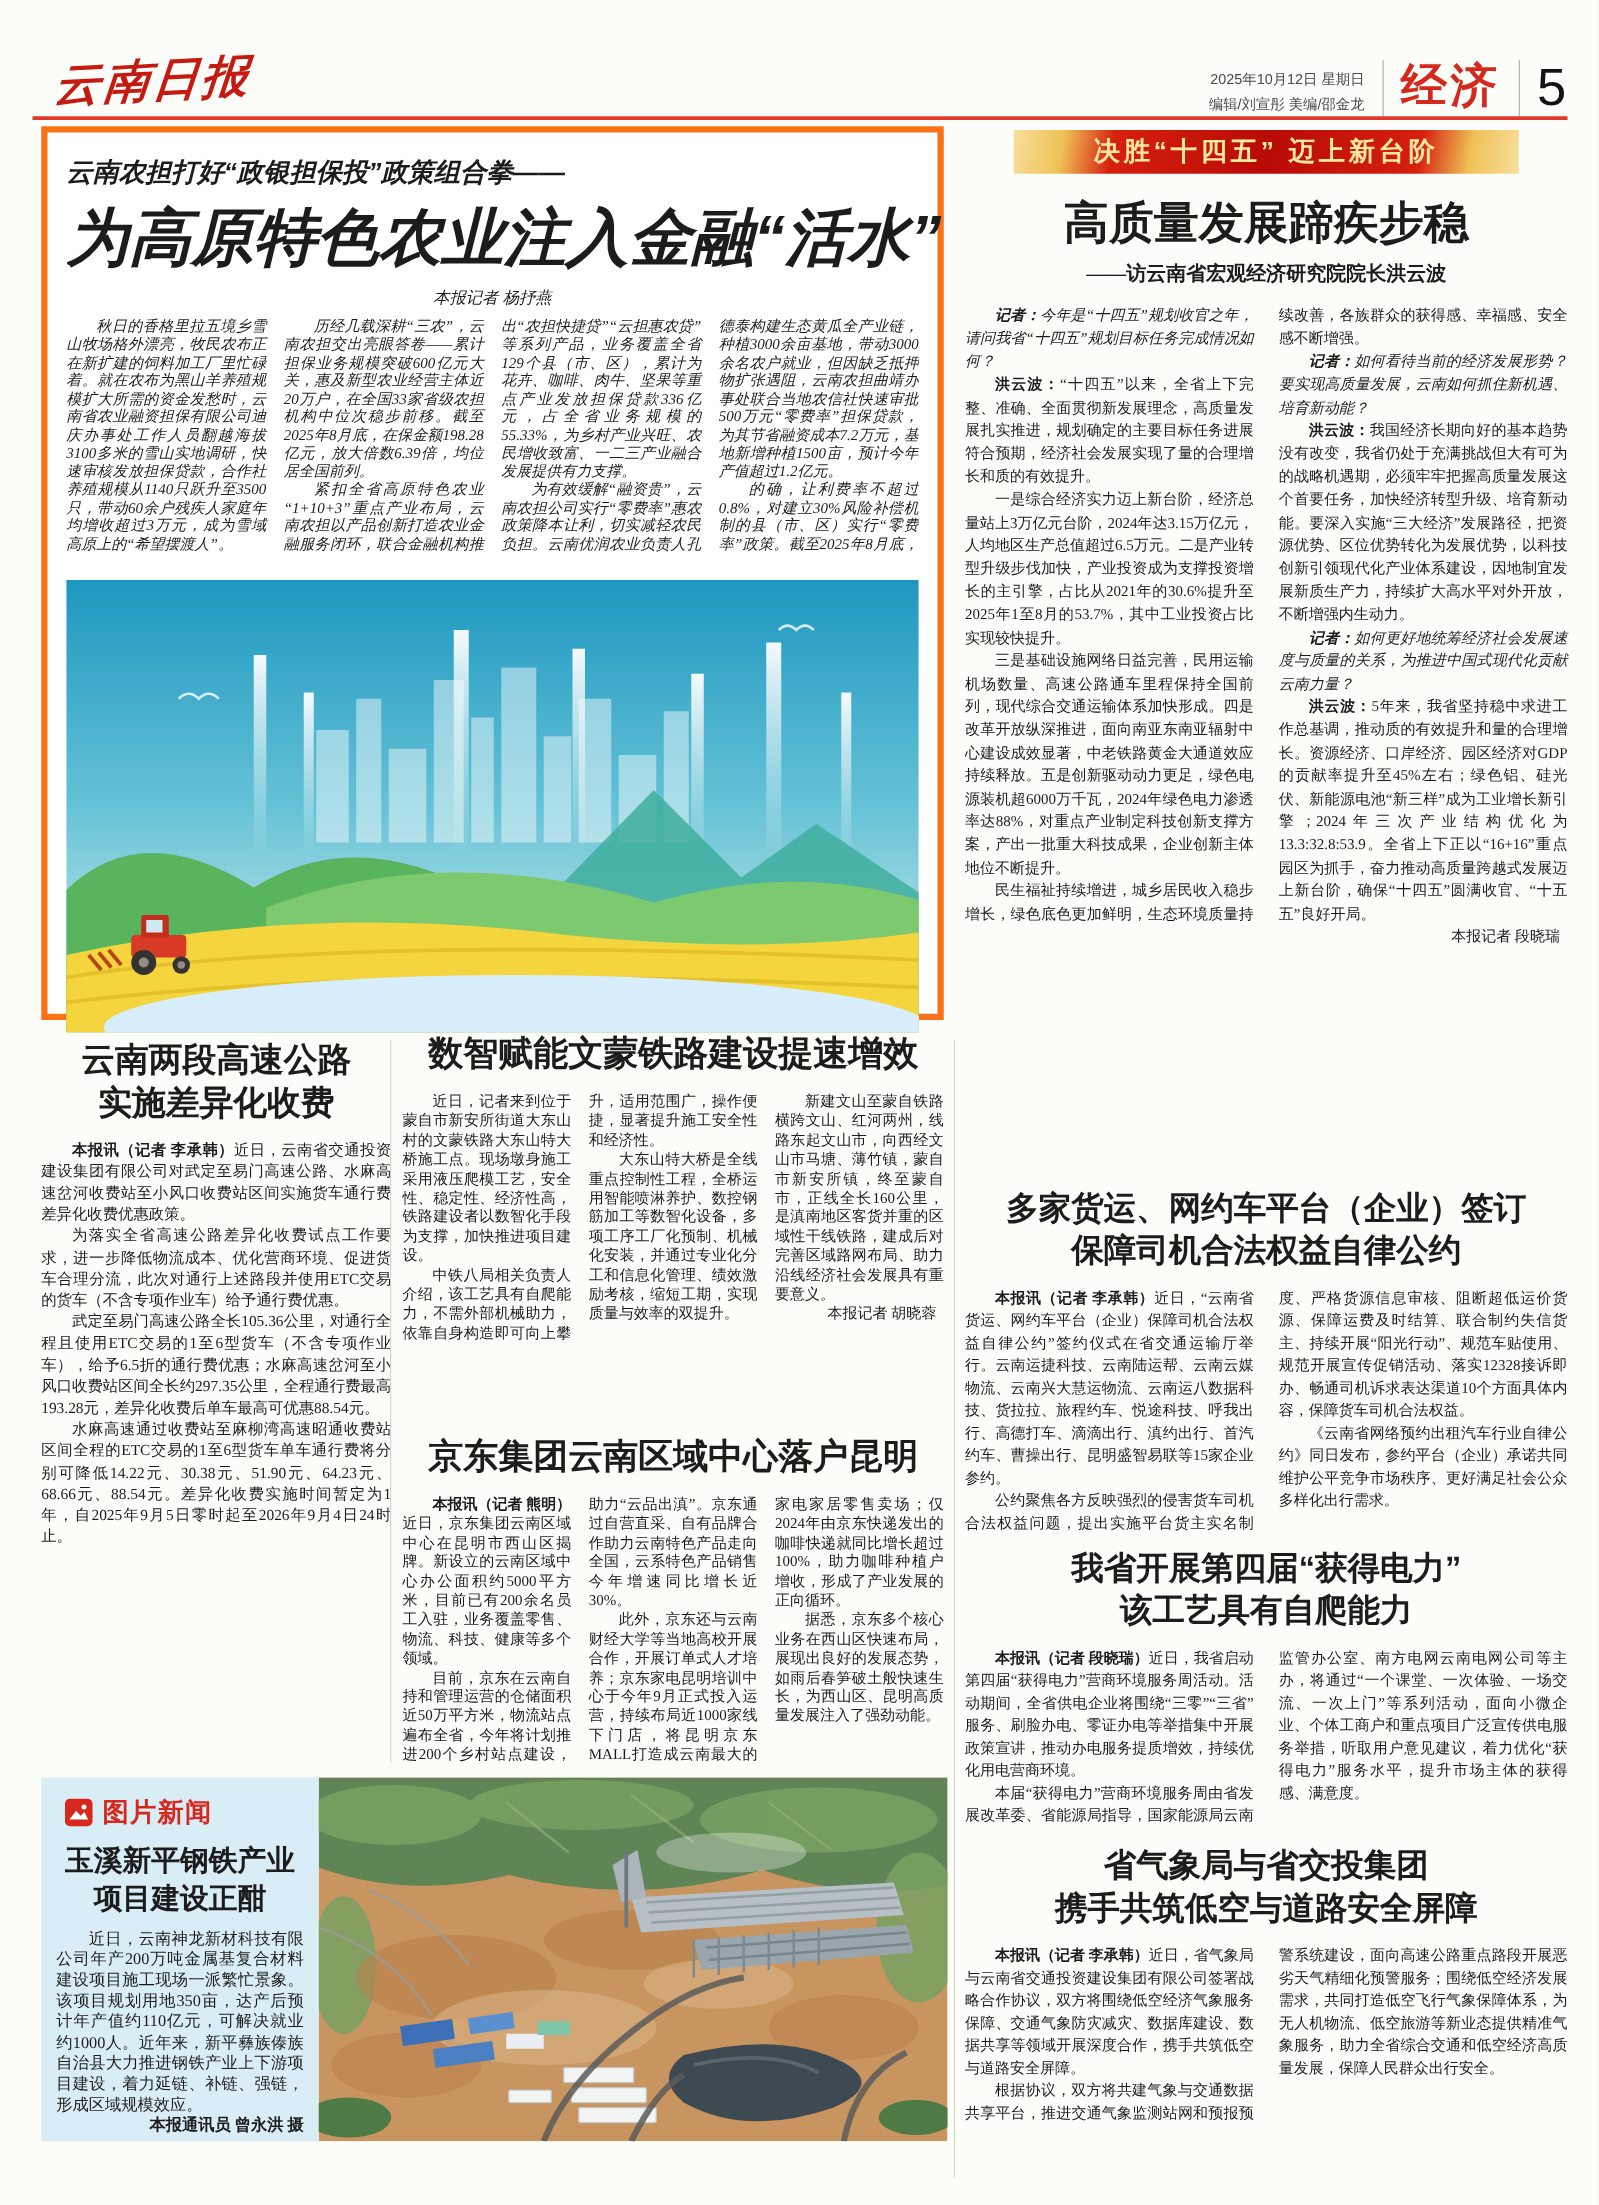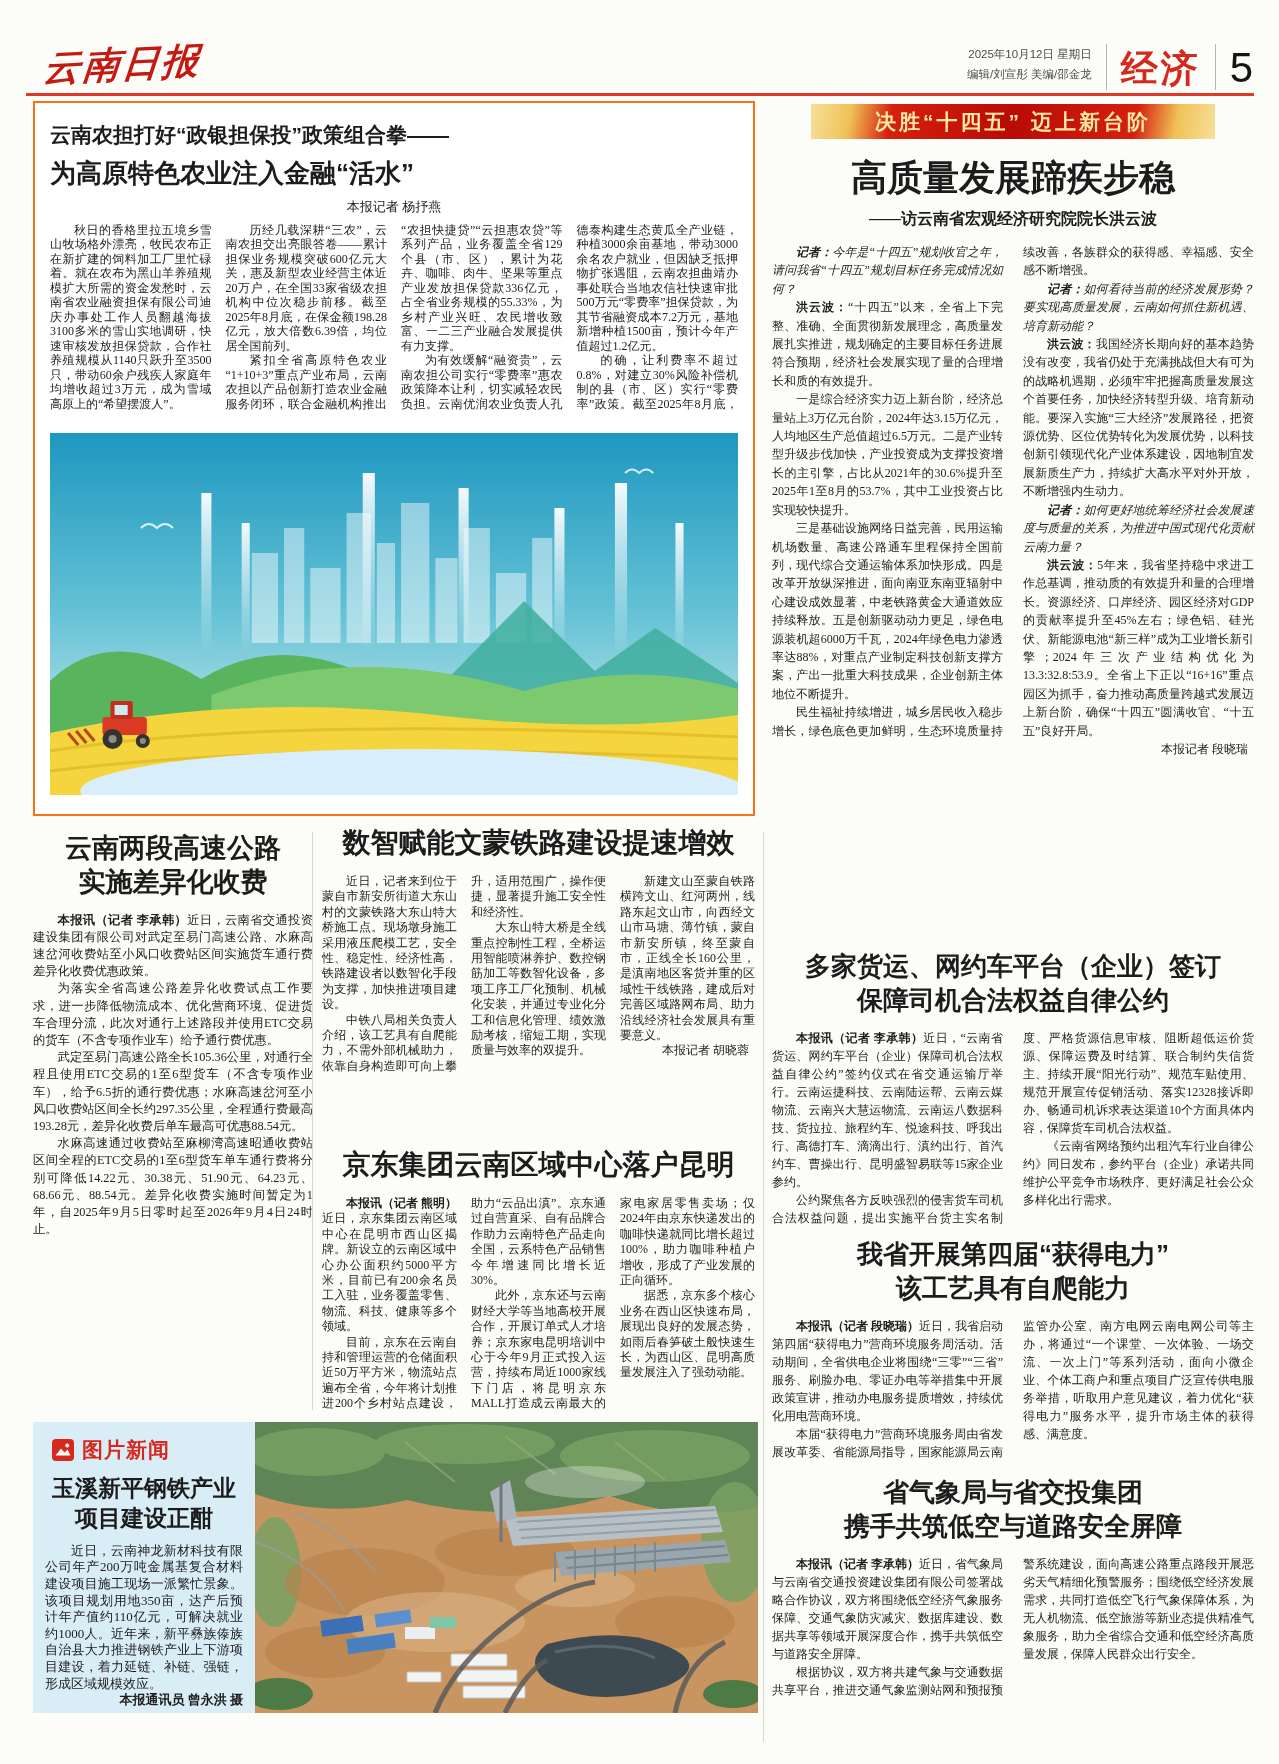--- a/index.html
+++ b/index.html
@@ -1,37 +1,37 @@
 <!DOCTYPE html>
 <html lang="zh"><head>
 <meta charset="utf-8">
 <style>
   html,body{margin:0;padding:0;background:#e8e8e4;}
   .page{position:relative;width:1279px;height:1764px;background:#fcfcf9;margin:0 auto;overflow:hidden;
         font-family:"Liberation Serif",serif;color:#1c1c1c;}
   
   .masthead{position:absolute;left:44px;top:40px;font-family:"DejaVu Serif",serif;font-style:italic;
             font-weight:bold;font-size:37px;color:#c41a12;transform:skewX(-8deg) rotate(-3deg);letter-spacing:2px;}
-  .header-right{position:absolute;right:26px;top:44px;display:flex;align-items:flex-start;gap:14px;}
+  .header-right{position:absolute;right:26px;top:44px;display:flex;align-items:flex-end;gap:14px;}
   .date-block{text-align:right;font-size:11.5px;color:#4a4a4a;line-height:1.75;font-family:"Liberation Sans",sans-serif;}
   .vr{width:1px;height:46px;background:#b5b5b5;}
   .section-label{font-size:37px;font-weight:900;color:#d4291d;font-family:"Liberation Sans",sans-serif;letter-spacing:3px;}
   .page-num{font-size:42px;color:#141414;font-family:"Liberation Sans",sans-serif;}
   .red-rule{position:absolute;left:26px;top:93px;width:1228px;height:3px;background:#e2382a;}
   
   p{margin:0;text-indent:2em;}
   .lead{font-weight:bold;}
   .q{font-style:italic;}
   .byline-right{text-align:right;text-indent:0;padding-right:6px;}
   .cols{text-align:justify;}
   
-  .main-box{position:absolute;left:33px;top:101px;width:722px;height:715px;border:2px solid #f97316;
-            background:#fff;box-sizing:border-box;padding:16px 15px 0;}
+  .main-box{position:absolute;left:33px;top:101px;width:722px;height:715px;border:5px solid #f97316;
+            background:#fff;box-sizing:border-box;padding:16px 15px 0;font-style:italic;}
   .kicker{font-family:"Liberation Sans",sans-serif;font-weight:bold;font-size:21px;margin:2px 0 10px;}
-  .main-title{font-family:"Liberation Sans",sans-serif;font-weight:900;font-size:26px;line-height:1.15;
+  .main-title{font-family:"Liberation Sans",sans-serif;font-weight:900;font-size:50px;line-height:1.15;
               letter-spacing:0;white-space:nowrap;}
   .main-byline{text-align:center;font-size:13px;margin:9px 0 7px;font-family:"Liberation Sans",sans-serif;}
   .main-text{column-count:4;column-gap:14px;height:202px;overflow:hidden;font-size:12px;line-height:14.5px;}
   .illustration{display:block;width:100%;height:362px;margin-top:8px;}
   
   .interview{position:absolute;left:772px;top:104px;width:482px;}
   .banner{width:404px;margin:0 auto;height:35px;line-height:35px;text-align:center;
           font-family:"Liberation Sans",sans-serif;font-weight:bold;font-size:21px;color:#ffe9a2;letter-spacing:3px;
           background:linear-gradient(100deg,#f7df9b 0%,#efc257 10%,#d6200f 20%,#b80b06 50%,#d6200f 80%,#efc257 90%,#f7df9b 100%);}
   .int-title{text-align:center;font-family:"Liberation Sans",sans-serif;font-weight:900;font-size:36px;margin:15px 0 6px;}

